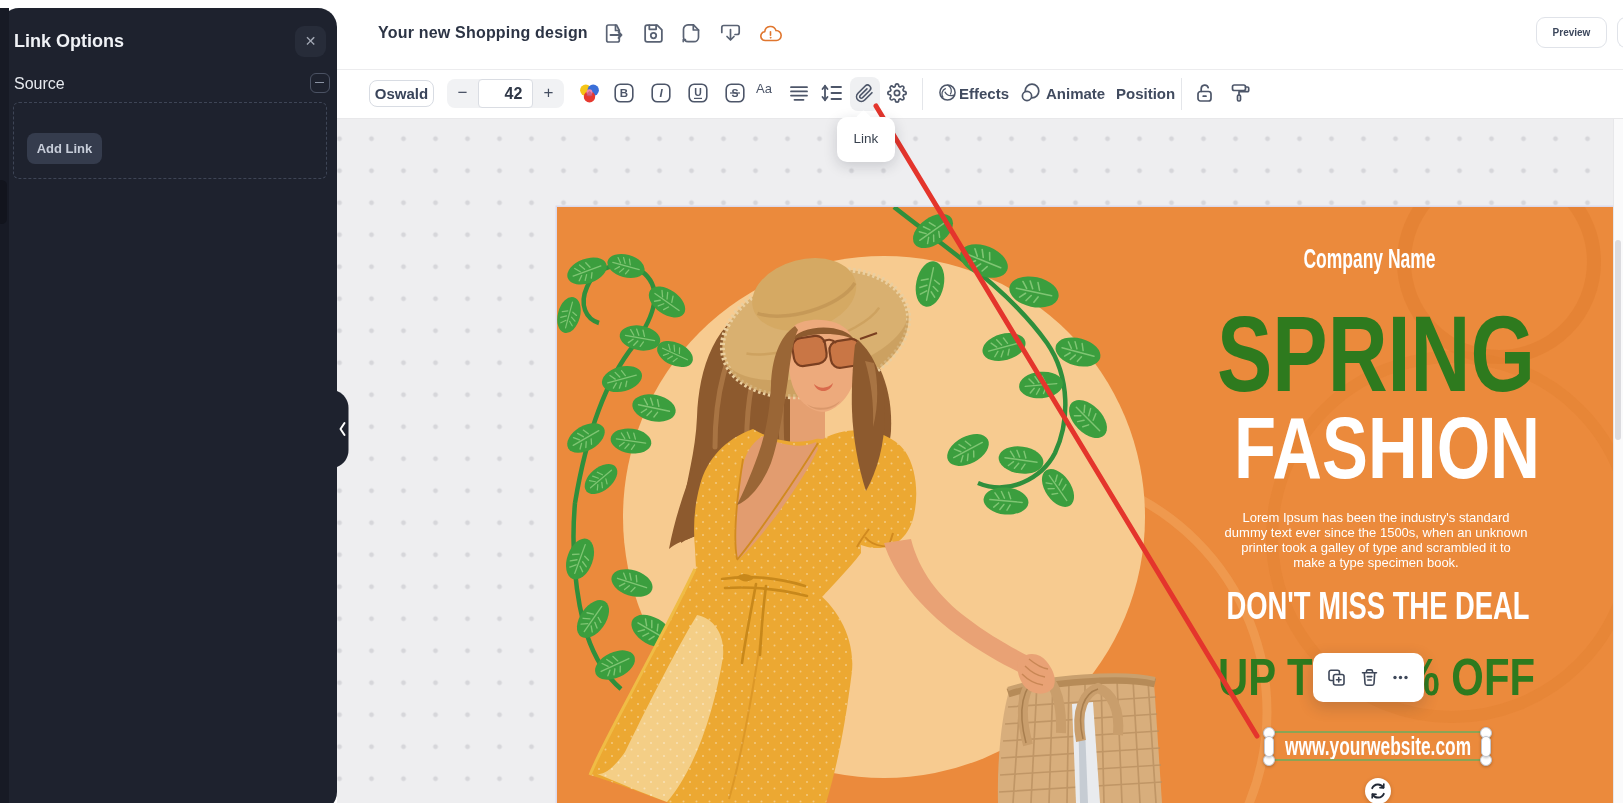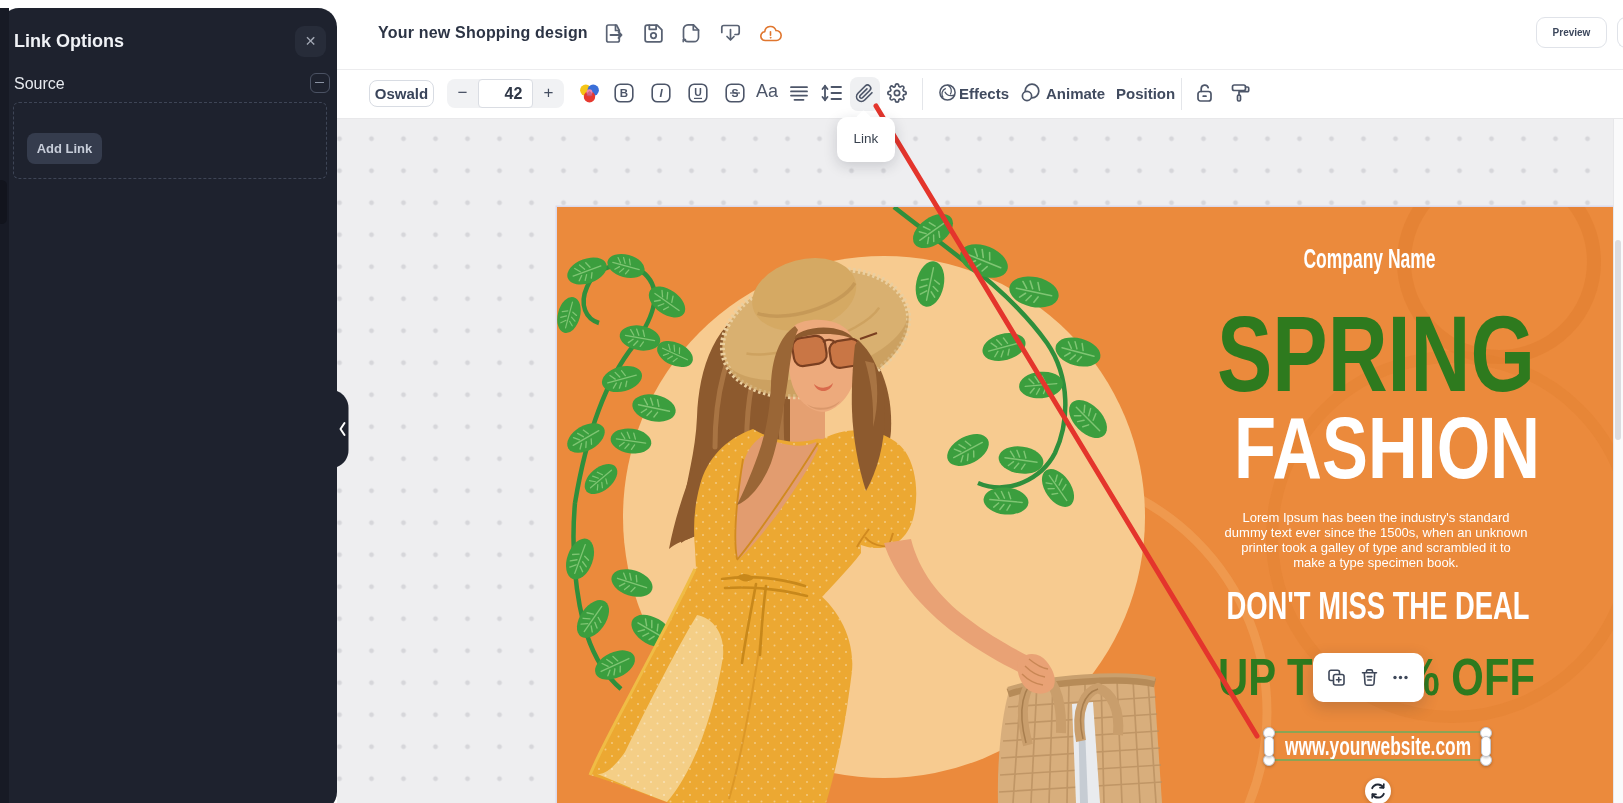--- a/index.html
+++ b/index.html
@@ -275,21 +275,21 @@
   <svg class="tbico" style="left:351px;" width="20" height="20" viewBox="0 0 20 20" fill="none" stroke="#4d5669" stroke-width="1.6">
     <rect x="1.2" y="1.2" width="17.6" height="17.6" rx="5"></rect>
     <text x="10" y="13.4" text-anchor="middle" font-size="10.5" font-weight="bold" fill="#4d5669" stroke="none" font-family="Liberation Sans">U</text>
     <line x1="6" y1="15.4" x2="14" y2="15.4" stroke-width="1.2"></line>
   </svg>
   <svg class="tbico" style="left:388px;" width="20" height="20" viewBox="0 0 20 20" fill="none" stroke="#4d5669" stroke-width="1.6">
     <rect x="1.2" y="1.2" width="17.6" height="17.6" rx="5"></rect>
     <text x="10" y="13.8" text-anchor="middle" font-size="10.5" font-weight="bold" fill="#4d5669" stroke="none" font-family="Liberation Sans">S</text>
     <line x1="5" y1="10" x2="15" y2="10" stroke-width="1.2"></line>
   </svg>
-  <div class="abs" style="left:419px;top:11px;font-size:18px;font-weight:400;color:#4d5669;">Aa</div>
+  <div class="abs" style="left:419px;top:11px;font-size:13px;font-weight:400;color:#4d5669;">Aa</div>
   
   <svg class="tbico" style="left:452px;" width="20" height="20" viewBox="0 0 20 20" stroke="#4d5669" stroke-width="1.8" stroke-linecap="round">
     <line x1="2" y1="4.2" x2="18" y2="4.2"></line>
       <line x1="2" y1="8.4" x2="18" y2="8.4"></line>
     <line x1="2" y1="12.6" x2="18" y2="12.6"></line>
       <line x1="5.5" y1="16.8" x2="14.5" y2="16.8"></line>
   </svg>
   
   <svg class="tbico" style="left:484px;" width="22" height="20" viewBox="0 0 22 20" stroke="#4d5669" stroke-width="1.8" stroke-linecap="round" fill="none">
     <line x1="4" y1="3" x2="4" y2="17"></line>

